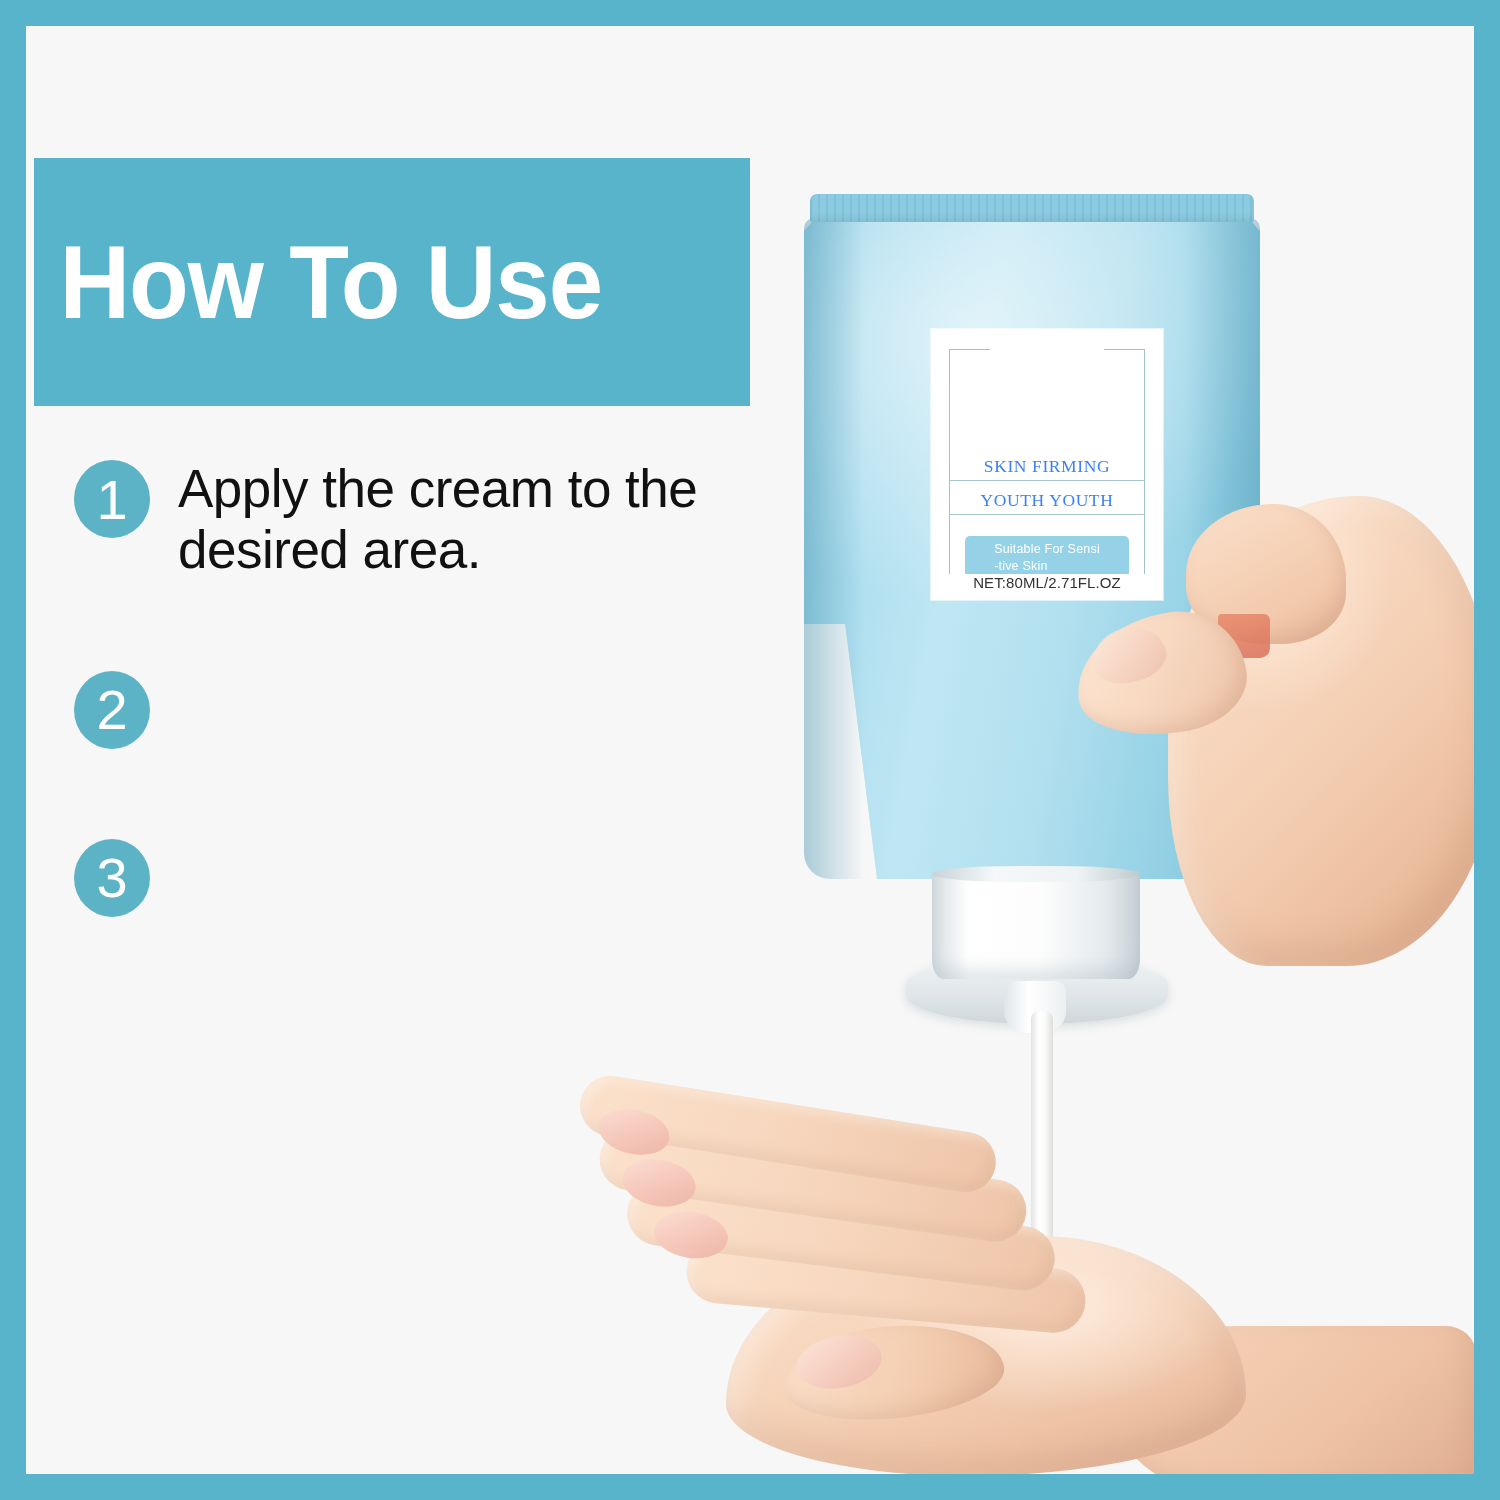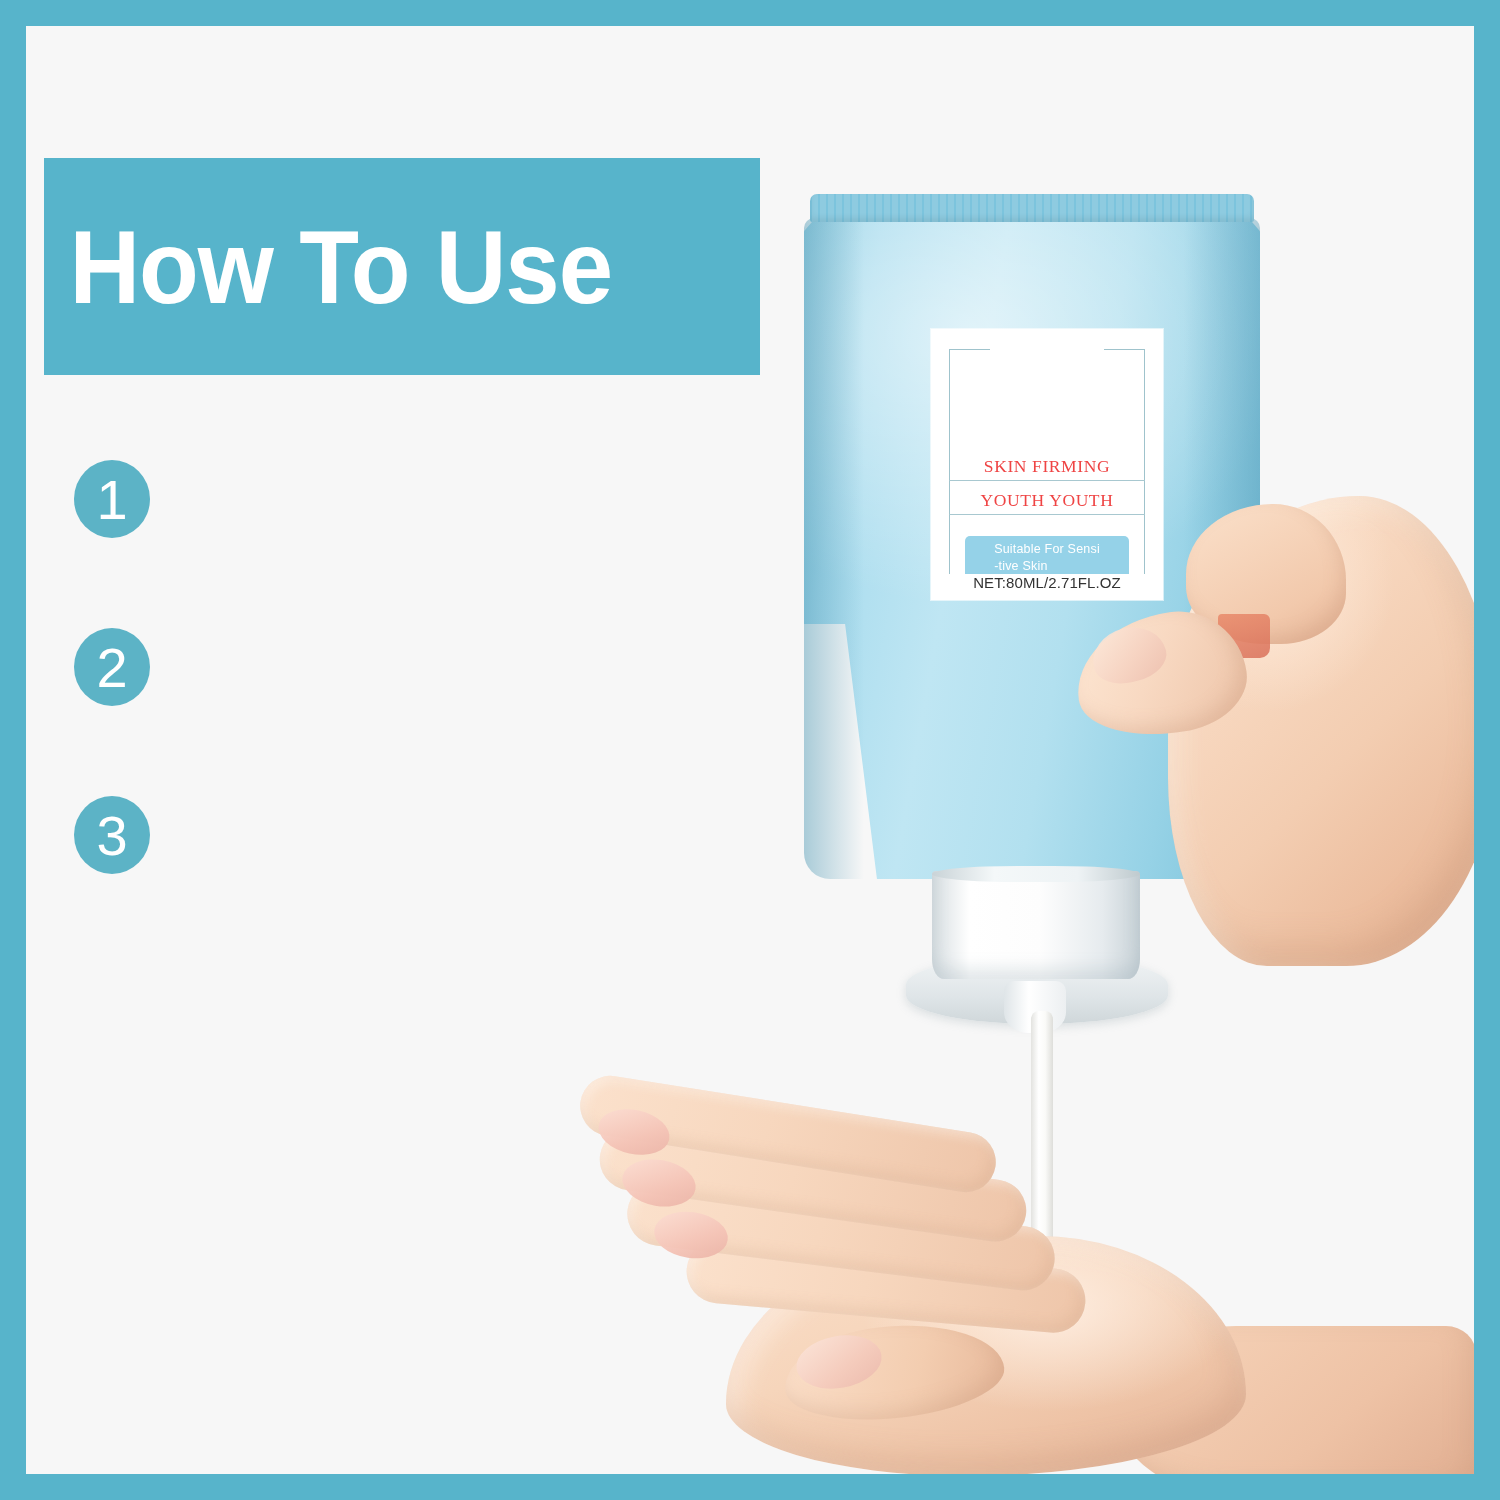--- a/index.html
+++ b/index.html
@@ -13,22 +13,22 @@
     position:absolute;
     left:26px;top:26px;
     width:1448px;height:1448px;
     background:#f7f7f7;
     overflow:hidden;
   }
 
   
   .title-banner{
     position:absolute;
-    left:18px;top:132px;
-    width:716px;height:217px;
+    left:8px;top:132px;
+    width:716px;height:248px;
     background:#57b4cb;
     display:flex;align-items:center;
   }
   .title-text{
     color:#ffffff;
     font-size:104px;
     font-weight:bold;
     letter-spacing:-1px;
     padding-left:27px;
     line-height:1;
@@ -157,21 +157,21 @@
   .c-tr{right:0;top:0;border-right-width:1px;border-top-width:1px;}
   .c-bl{left:0;bottom:0;border-left-width:1px;border-bottom-width:1px;}
   .c-br{right:0;bottom:0;border-right-width:1px;border-bottom-width:1px;}
   .edge-l{position:absolute;left:0;top:0;bottom:0;width:1px;background:#9fc3cc;}
   .edge-r{position:absolute;right:0;top:0;bottom:0;width:1px;background:#9fc3cc;}
 
   .label-line1,.label-line2{
     position:absolute;
     left:0;right:0;
     text-align:center;
-    color:#ef4444;
+    color:#3b82f6;
     font-family:"Liberation Serif",serif;
     font-size:17.5px;
     letter-spacing:.6px;
     border-bottom:1px solid #a8c8d0;
     padding-bottom:3px;
   }
   .label-line1{top:107px;}
   .label-line2{top:141px;}
 
   .label-badge{
@@ -426,20 +426,22 @@
   </div>
 
   <div class="title-banner">
     <div class="title-text">How To Use</div>
   </div>
 
   <div class="steps">
 
     <div class="step">
       <div class="badge">1</div>
+      <div class="step-text">Apply the cream to the
+desired area.</div>
     </div>
 
     <div class="step">
       <div class="badge">2</div>
     </div>
 
     <div class="step">
       <div class="badge">3</div>
     </div>
 

